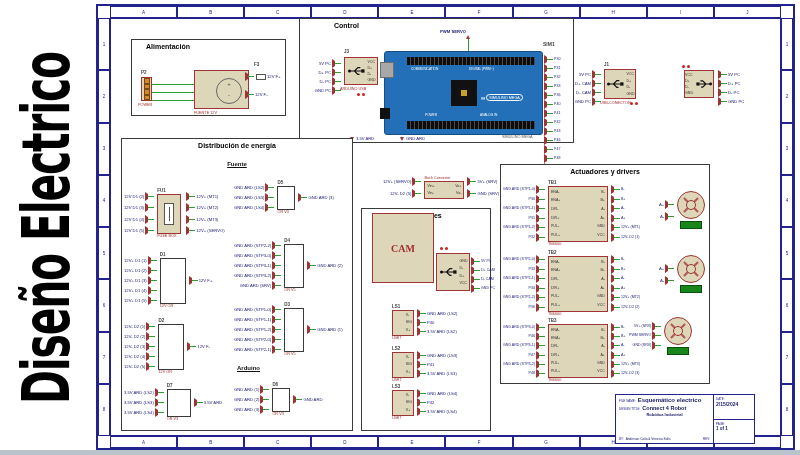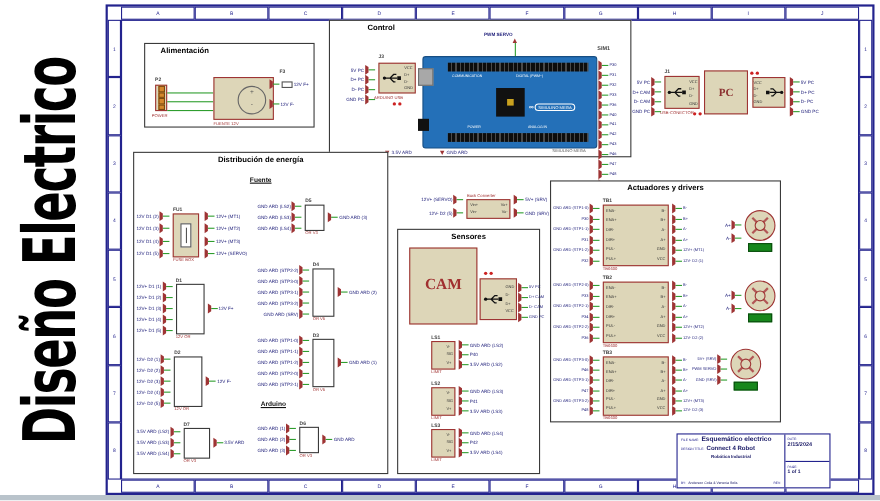--- a/index.html
+++ b/index.html
@@ -310,23 +310,20 @@
       <div class="ipins" style="height:26px">
           <span class="ip">VCC</span>
           <span class="ip">D+</span>
           <span class="ip">D-</span>
           <span class="ip">GND</span>
         </div>
     </div>
     <div class="sub" style="position:absolute;left:30px;top:45px">USB-CONECTOR</div>
     <i class="rdot" style="left:60px;top:46px"></i>
     <i class="rdot" style="left:65px;top:46px"></i>
-    <div class="comp" style="position:absolute;left:70px;top:8px;width:40px;height:40px;display:flex;align-items:center;justify-content:center;font-size:10px;font-weight:bold;color:#8b3030;font-family:'Liberation Serif',serif">
-        <span>PC</span>
-      </div>
     <i class="rdot" style="left:112px;top:9px"></i>
     <i class="rdot" style="left:117px;top:9px"></i>
     <div class="comp" style="position:absolute;left:114px;top:14px;width:30px;height:28px;display:flex;align-items:center;justify-content:center;gap:1px">
       <div class="ipins" style="height:24px">
           <span class="ip">VCC</span>
           <span class="ip">D+</span>
           <span class="ip">D-</span>
           <span class="ip">GND</span>
         </div>
       <svg class="usvg" viewBox="0 0 24 14" style="transform:scaleX(-1)">
@@ -602,21 +599,21 @@
           <span class="t">5V+ (SRV)</span>
         </div>
         <div class="pin out">
           <span class="t">GND (SRV)</span>
         </div>
       </div>
   </div>
 
   <div class="sec" style="left:263px;top:202px;width:130px;height:223px">
     <div class="st c">Sensores</div>
-    <div class="comp" style="position:absolute;left:10px;top:16px;width:62px;height:70px;display:flex;align-items:center;justify-content:center;font-size:14px;font-weight:bold;color:#a03030;font-family:'Liberation Serif',serif">
+    <div class="comp" style="position:absolute;left:10px;top:4px;width:62px;height:70px;display:flex;align-items:center;justify-content:center;font-size:10px;font-weight:bold;color:#a03030;font-family:'Liberation Serif',serif">
         <span>CAM</span>
       </div>
     <i class="rdot" style="left:78px;top:38px"></i>
     <i class="rdot" style="left:83px;top:38px"></i>
     <div class="comp" style="position:absolute;left:74px;top:44px;width:34px;height:38px;display:flex;align-items:center;justify-content:center;gap:1px">
       <svg class="usvg" viewBox="0 0 24 14">
           <path d="M2 7h15M9 7L13 3h3M9 7l4 4h2" stroke="#111" stroke-width="1.4" fill="none"></path>
           <circle cx="3" cy="7" r="1.8" fill="#111"></circle>
           <path d="M17 5h4v4h-4z" fill="#111"></path>
         </svg>

